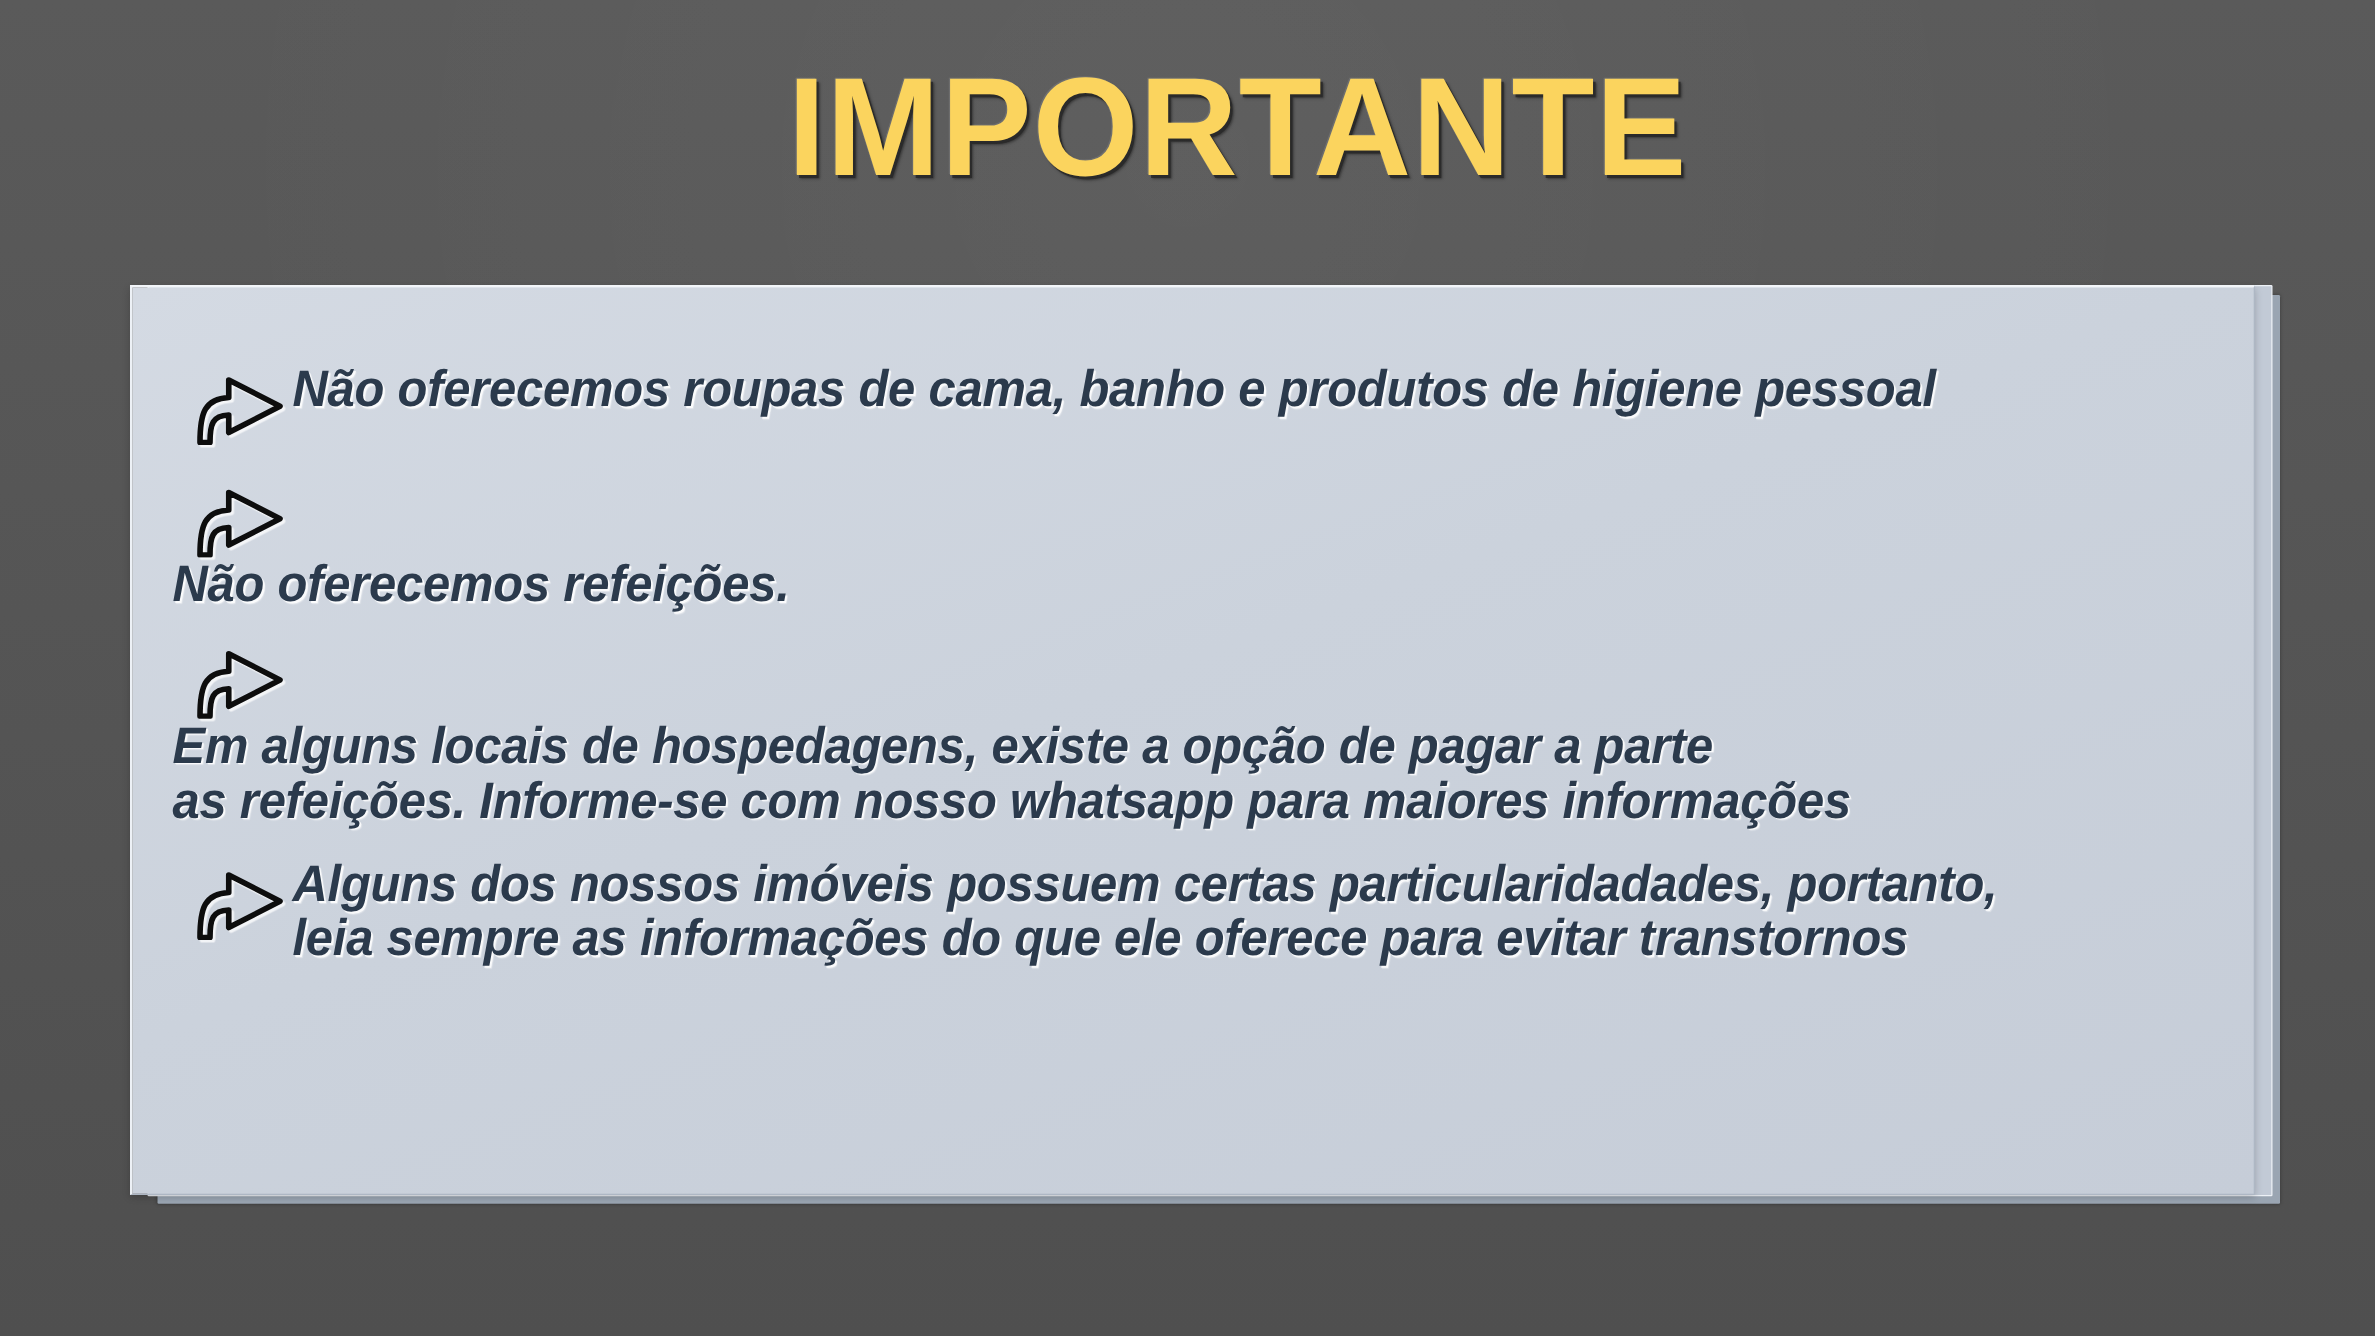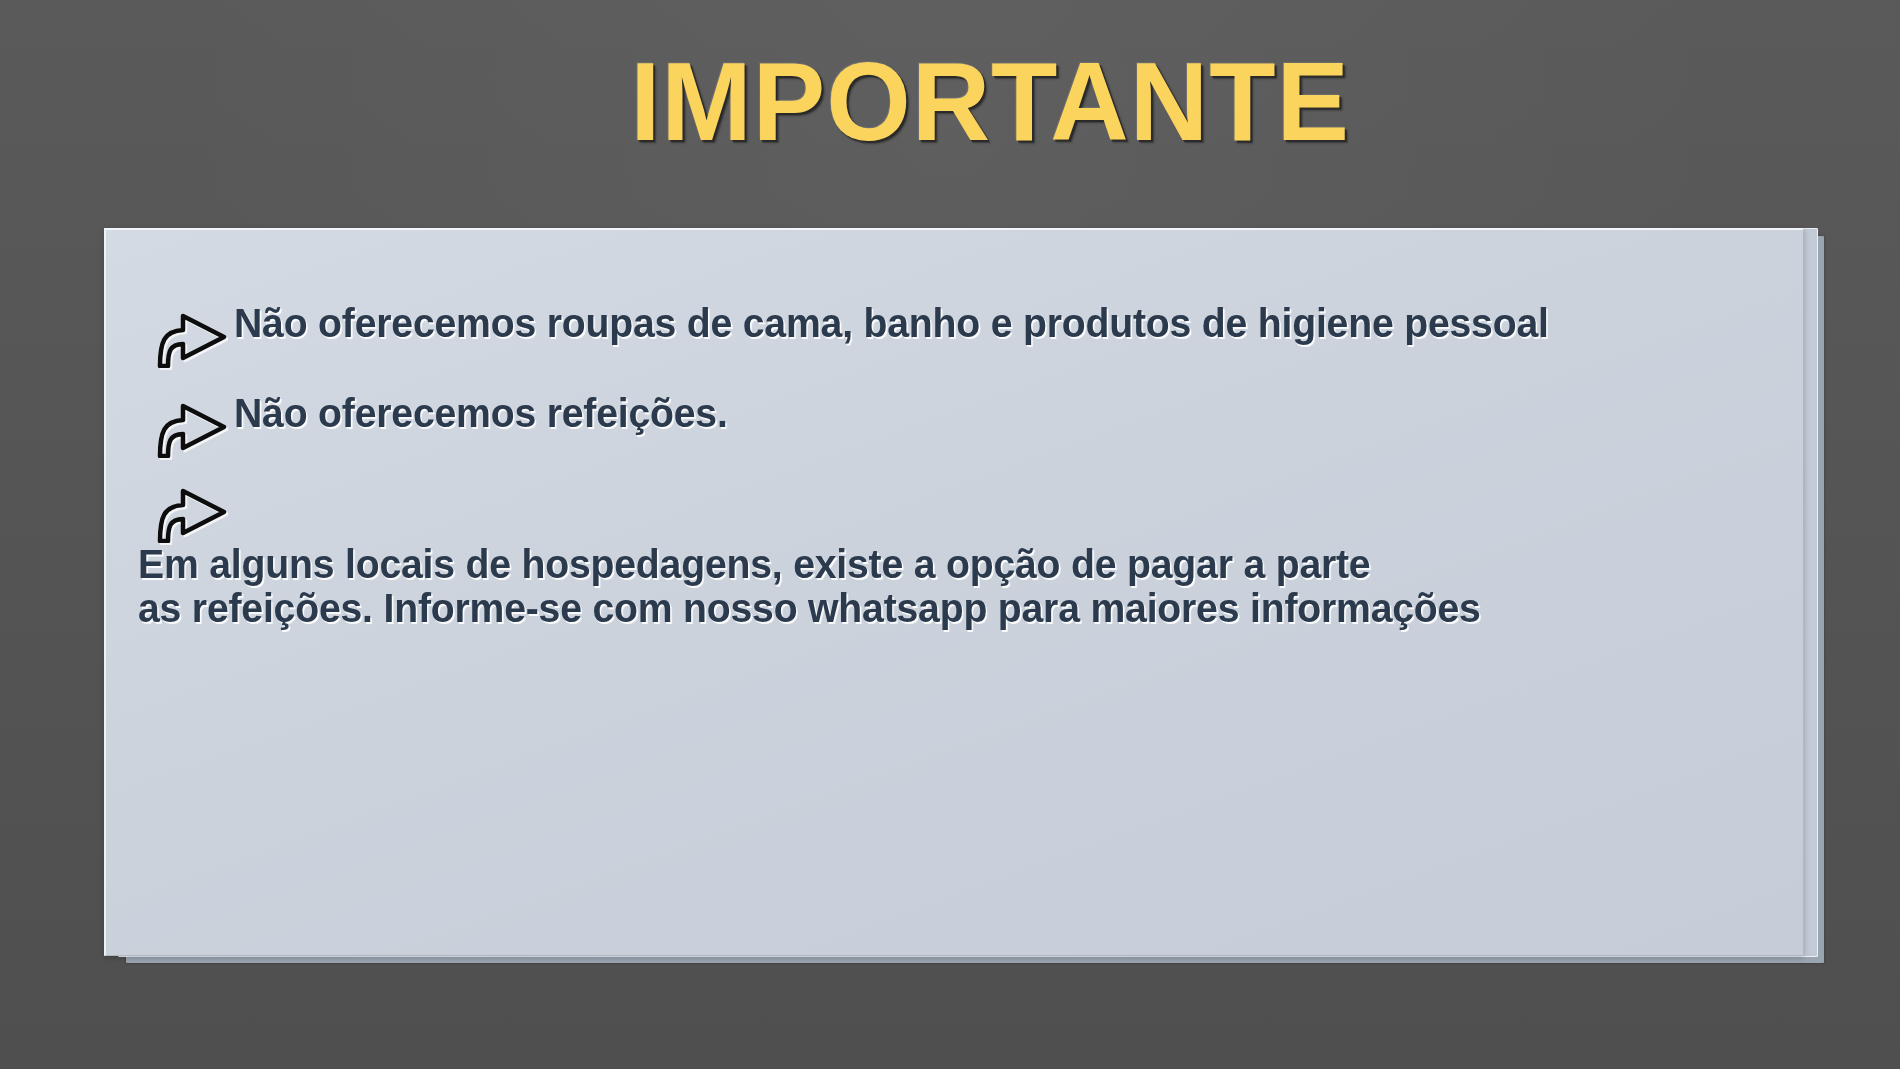--- a/index.html
+++ b/index.html
@@ -86,22 +86,23 @@
     border-right: 1px solid #AEB7C4;
     border-bottom: 1px solid #AEB7C4;
     box-shadow: 0 2px 6px rgba(0,0,0,0.20);
     box-sizing: border-box;
   }
 
   
   #bullet-list {
     position: absolute;
     left: 32px;
-    top: 72px;
+    top: 60px;
     right: 18px;
+    font-style: italic;
   }
   .bullet {
     display: flex;
     align-items: flex-start;
   }
   .bullet-arrow {
     flex: 0 0 auto;
     width: 92px;
     height: 62px;
     margin-top: 4px;
@@ -120,21 +121,21 @@
     transform-origin: left center;
     white-space: pre-line;
     text-shadow:
       1.5px 1.5px 0 rgba(255,255,255,0.80),
       2px 2px 1px rgba(255,255,255,0.45);
   }
 
   
   #bullet-0 { margin-top: 0px; }
   #bullet-1 { margin-top: 23px; }
-  #bullet-2 { margin-top: 24px; }
+  #bullet-2 { margin-top: 24px; flex-direction: column; }
   #bullet-3 { margin-top: 19px; flex-direction: column; }
   #bullet-4 { margin-top: 23px; }
 </style>
 </head>
 <body>
 
 <div id="slide">
 
   <div id="title-row">
     <div id="title">IMPORTANTE</div>
@@ -168,16 +169,25 @@
       <div class="bullet" id="bullet-3">
         <span class="bullet-arrow">
           <svg viewBox="0 0 92 62" width="92" height="62" aria-hidden="true">
             <path d="M22 60 C22 36, 26 25, 45 24 L45 10 L86 31 L45 52 L45 38 C32 38.5, 30 45, 30 60 Z" fill="none" stroke="#0D0D0D" stroke-width="4.5" stroke-linejoin="round" stroke-linecap="round"></path>
           </svg>
         </span>
         <span class="bullet-text">Em alguns locais de hospedagens, existe a opção de pagar a parte
 as refeições. Informe-se com nosso whatsapp para maiores informações</span>
       </div>
 
+      <div class="bullet" id="bullet-4">
+        <span class="bullet-arrow">
+          <svg viewBox="0 0 92 62" width="92" height="62" aria-hidden="true">
+            <path d="M22 60 C22 36, 26 25, 45 24 L45 10 L86 31 L45 52 L45 38 C32 38.5, 30 45, 30 60 Z" fill="none" stroke="#0D0D0D" stroke-width="4.5" stroke-linejoin="round" stroke-linecap="round"></path>
+          </svg>
+        </span>
+        <span class="bullet-text">Alguns dos nossos imóveis possuem certas particularidadades, portanto,
+leia sempre as informações do que ele oferece para evitar transtornos</span>
+      </div>
 
     </div>
   </div>
 </div>
 
 </body></html>

